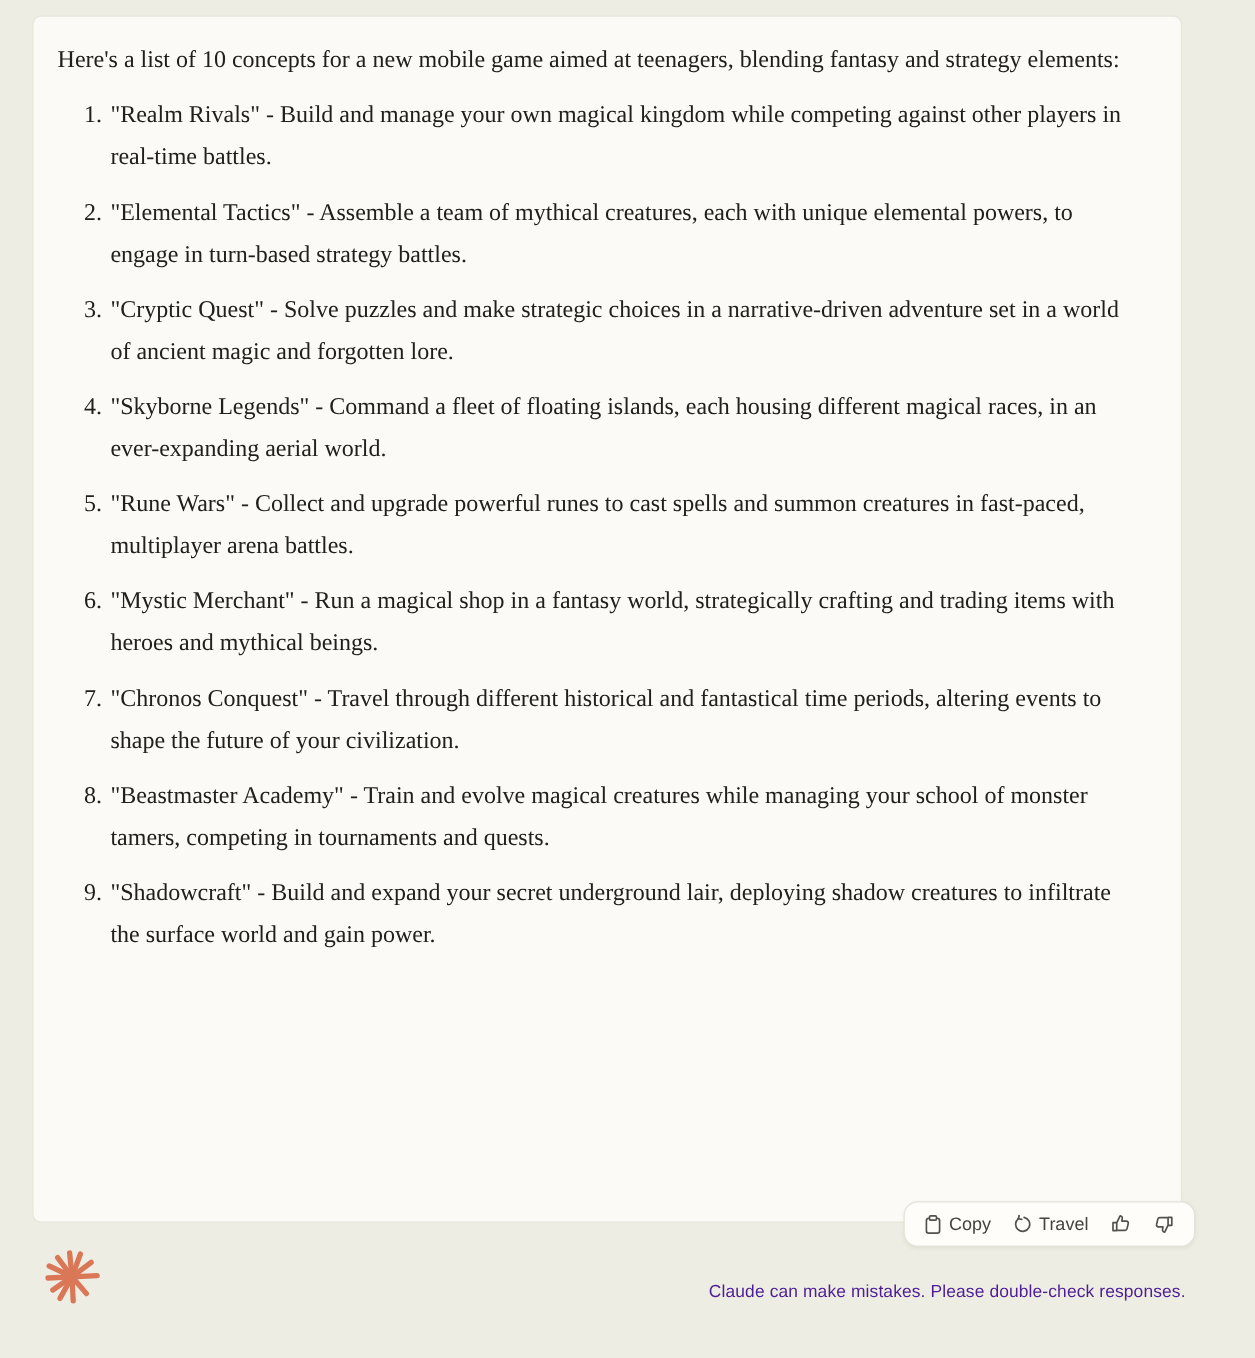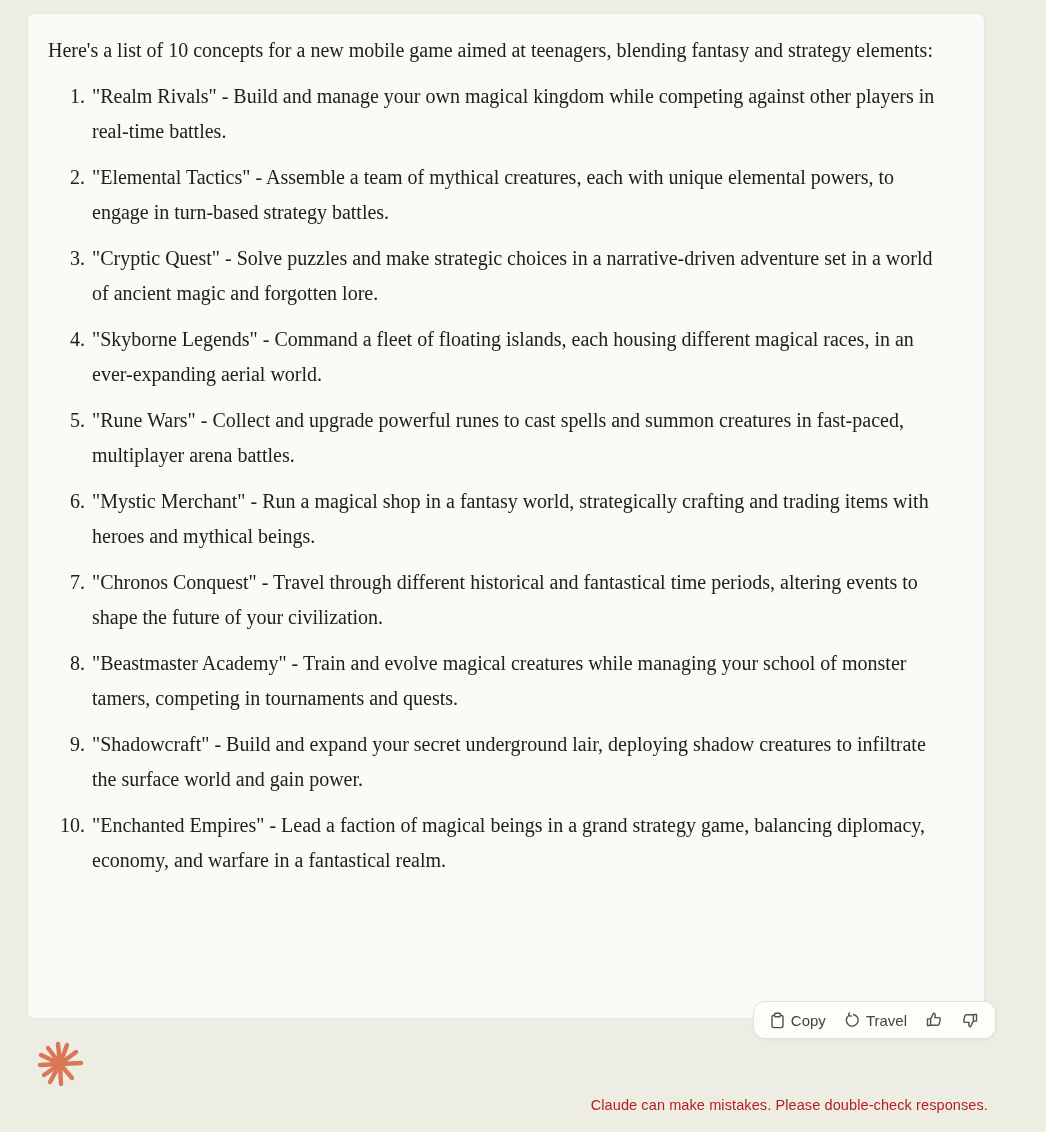--- a/index.html
+++ b/index.html
@@ -82,24 +82,24 @@
     position: absolute;
     left: 36px;
     top: 1040px;
     width: 48px;
     height: 48px;
   }
 
   
   .disclaimer {
     position: absolute;
-    top: 1097px;
+    top: 1069px;
     right: 58px;
     font-size: 14.5px;
-    color: #b91c1c;
+    color: #4c1d95;
     letter-spacing: 0.1px;
   }
 </style>
 </head>
 <body>
 
 <div class="page">
 
   <div class="card">
     <div class="msg">
@@ -134,24 +134,20 @@
           <span class="num">7.</span>
           <span class="itext">"Chronos Conquest" - Travel through different historical and fantastical time periods, altering events to shape the future of your civilization.</span>
         </li>
         <li class="concept">
           <span class="num">8.</span>
           <span class="itext">"Beastmaster Academy" - Train and evolve magical creatures while managing your school of monster tamers, competing in tournaments and quests.</span>
         </li>
         <li class="concept">
           <span class="num">9.</span>
           <span class="itext">"Shadowcraft" - Build and expand your secret underground lair, deploying shadow creatures to infiltrate the surface world and gain power.</span>
-        </li>
-        <li class="concept">
-          <span class="num">10.</span>
-          <span class="itext">"Enchanted Empires" - Lead a faction of magical beings in a grand strategy game, balancing diplomacy, economy, and warfare in a fantastical realm.</span>
         </li>
       </ol>
 
     </div>
   </div>
 
   <div class="toolbar">
     <button class="tbtn">
       <span>
         <svg width="15" height="17" viewBox="0 0 15 17" fill="none" stroke-width="1.4">

